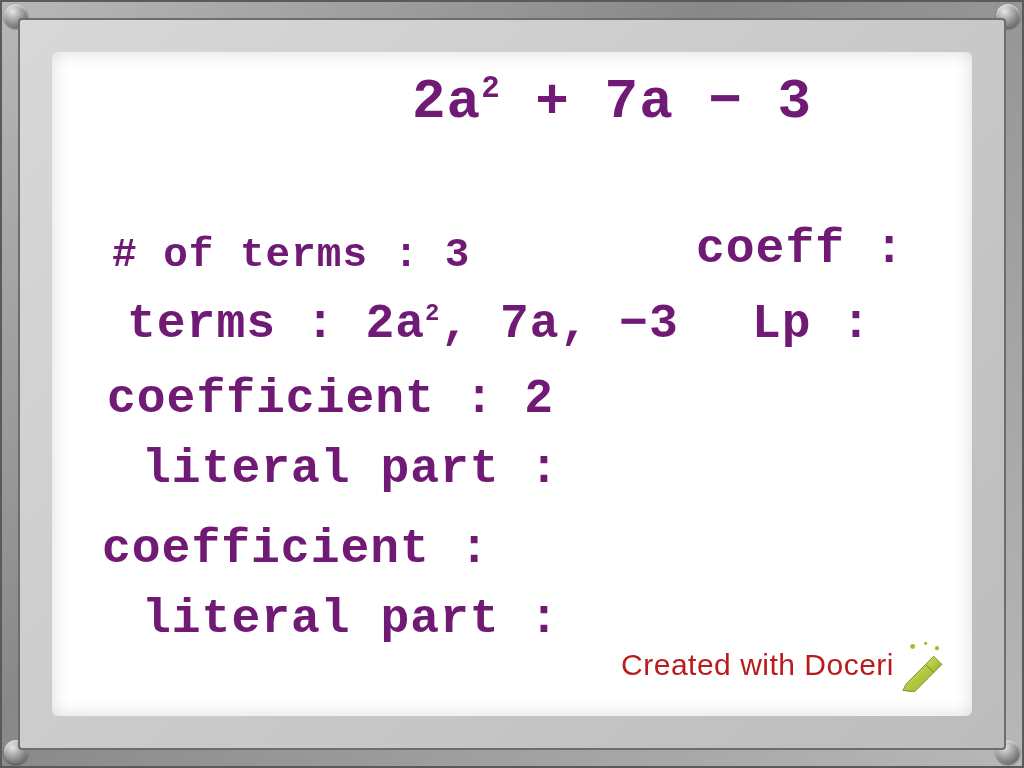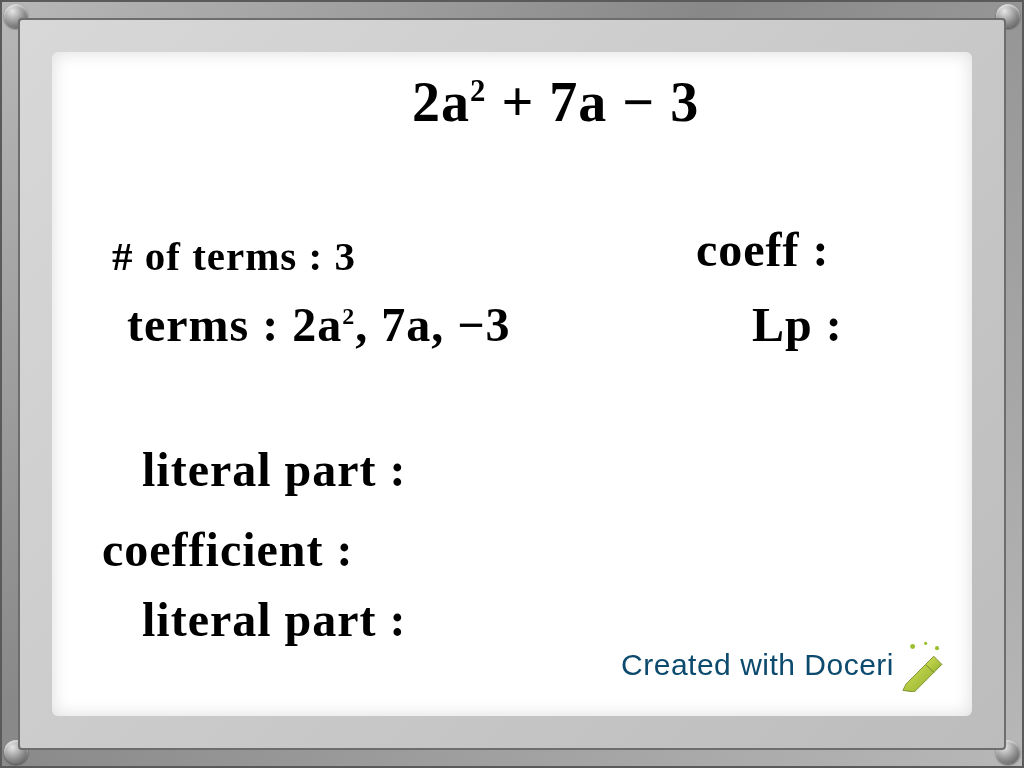--- a/index.html
+++ b/index.html
@@ -4,51 +4,52 @@
 <style>
   html,body{margin:0;padding:0;width:1024px;height:768px;overflow:hidden;background:#9a9a9a;font-family:sans-serif}
   .outer-frame{position:absolute;inset:0;background:linear-gradient(135deg,#b8b8b8 0%,#888 40%,#b8b8b8 100%);box-shadow:inset 0 0 0 2px #5a5a5a}
   .inner-frame{position:absolute;top:18px;left:18px;right:18px;bottom:18px;background:linear-gradient(135deg,#d8d8d8 0%,#bcbcbc 100%);border:2px solid #6d6d6d;border-radius:4px}
   .board{position:absolute;top:32px;left:32px;right:32px;bottom:32px;background:#ffffff;border-radius:6px;box-shadow:inset 0 0 18px rgba(0,0,0,.14)}
   .rivet{position:absolute;width:24px;height:24px;border-radius:50%;background:radial-gradient(circle at 35% 30%,#e6e6e6 0%,#8c8c8c 55%,#4d4d4d 100%);box-shadow:0 1px 2px rgba(0,0,0,.5),inset 0 2px 2px rgba(255,255,255,.5)}
   .rivet.tl{top:4px;left:4px}
   .rivet.tr{top:4px;right:4px}
   .rivet.bl{bottom:4px;left:4px}
   .rivet.br{bottom:4px;right:4px}
-  .hw{position:absolute;font-family:Liberation Serif, serif;color:#000000;font-weight:700;white-space:nowrap;letter-spacing:1px}
+  .hw{position:absolute;font-family:Liberation Mono, monospace;color:#701a75;font-weight:700;white-space:nowrap;letter-spacing:1px}
   .expr{top:18px;left:360px;font-size:56px}
   .expr sup{font-size:.55em;vertical-align:super}
   .l1{top:180px;left:60px;font-size:41px}
   .l2{top:245px;left:75px;font-size:48px}
   .l2 sup{font-size:.5em;vertical-align:super}
   .l3{top:320px;left:55px;font-size:48px}
   .l4{top:390px;left:90px;font-size:48px}
   .l5{top:470px;left:50px;font-size:48px}
   .l6{top:540px;left:90px;font-size:48px}
   .r1{top:170px;left:644px;font-size:48px}
   .r2{top:245px;left:700px;font-size:48px}
-  .watermark{position:absolute;bottom:34px;right:78px;font-family:"Segoe UI",Arial,sans-serif;font-size:30px;color:#0c4a6e;text-shadow:0 1px 1px #fff;letter-spacing:.5px}
+  .watermark{position:absolute;bottom:34px;right:78px;font-family:"Segoe UI",Arial,sans-serif;font-size:30px;color:#b91c1c;text-shadow:0 1px 1px #fff;letter-spacing:.5px}
   .logo{position:absolute;bottom:24px;right:22px;width:52px;height:52px}
 </style>
 </head>
 <body>
 
 <div class="outer-frame">
   <div class="rivet tl"></div>
   <div class="rivet tr"></div>
   <div class="rivet bl"></div>
   <div class="rivet br"></div>
 
   <div class="inner-frame">
     <div class="board">
 
       <div class="hw expr">2a<sup>2</sup> + 7a − 3</div>
 
       <div class="hw l1"># of terms : 3</div>
       <div class="hw l2">terms : 2a<sup>2</sup>, 7a, −3</div>
+      <div class="hw l3">coefficient : 2</div>
       <div class="hw l4">literal part :</div>
       <div class="hw l5">coefficient :</div>
       <div class="hw l6">literal part :</div>
 
       <div class="hw r1">coeff :</div>
       <div class="hw r2">Lp :</div>
 
       <div class="watermark">Created with Doceri</div>
 
       <svg class="logo" viewBox="0 0 64 64">

